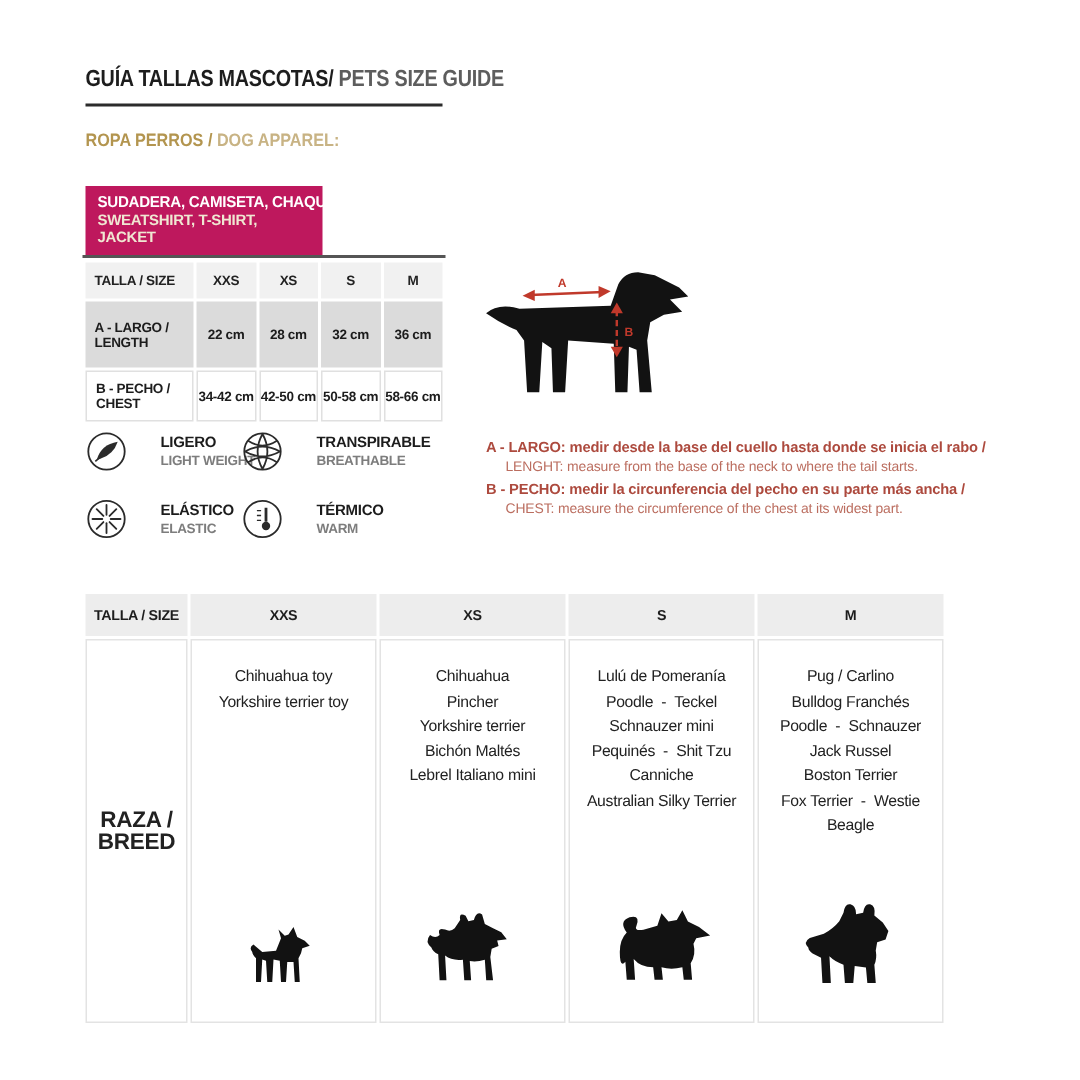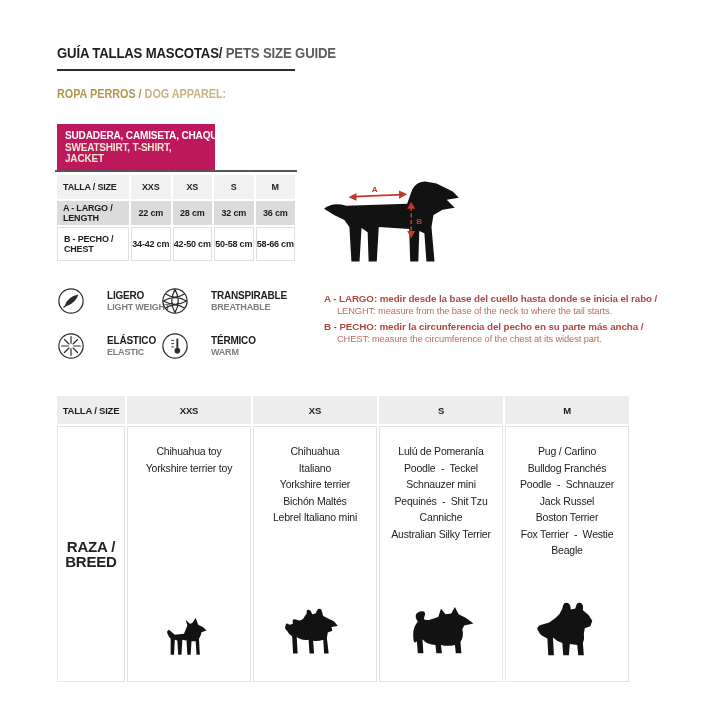--- a/index.html
+++ b/index.html
@@ -23,21 +23,21 @@
   .cat-box { position:absolute; left:57px; top:124px; background:#be185d; color:#fff; padding:5px 8px 6px 8px; width:158px; }
   .cat-line1 { font-weight:bold; font-size:10.5px; letter-spacing:-.2px; white-space:nowrap; transform:scaleX(.96); transform-origin:left center; }
   .cat-line2 { font-weight:bold; font-size:10px; color:#f0e7d2; letter-spacing:-.2px; margin-top:1px; }
 
   
   .size-table-wrap { position:absolute; left:55px; top:170px; width:242px; border-top:2px solid #555; padding-top:1px; }
   table.size-table { border-collapse:separate; border-spacing:2px; width:100%; table-layout:fixed; }
   table.size-table col.c0 { width:72px; }
   table.size-table th { background:#f1f1f1; font-size:9px; font-weight:bold; height:24px; text-align:center; letter-spacing:-.2px; }
   table.size-table th:first-child { text-align:left; padding-left:6px; }
-  table.size-table tr.row-a td { background:#dbdbdb; height:24px; }
+  table.size-table tr.row-a td { background:#dbdbdb; height:44px; }
   table.size-table tr.row-b td { background:#fff; border:1px solid #e0e0e0; height:34px; }
   table.size-table td { font-size:9px; font-weight:bold; text-align:center; color:#1c1c1c; letter-spacing:-.2px; }
   table.size-table td:first-child { text-align:left; padding-left:6px; }
 
   
   .measure-dog { position:absolute; left:320px; top:170px; width:152px; height:104px; }
 
   
   .features { position:absolute; left:57px; top:287px; display:grid; grid-template-columns:104px auto; column-gap:0; row-gap:17px; }
   .feature { display:flex; align-items:center; gap:22px; }
@@ -238,21 +238,21 @@
         <div class="bt-dogwrap">
           <svg width="50" height="42" viewBox="0 0 60 50">
             <path class="ink" d="M5 21 Q2 17 6 15 L13 21 L24 20 L28 10 L26 3 L31 8 L34 7 L38 1 L41 9 L47 12 L51 16 L45 18 L44 22 L42 26 L43 45 L39 45 L38 29 L33 29 L32 45 L28 45 L27 28 L22 27 L21 45 L17 45 L16 28 L13 27 L12 45 L8 45 L8 26 Q5 23 5 21 Z"></path>
           </svg>
         </div>
       </div>
 
       <div class="bt-cell bt-col">
         <div class="bt-breeds">
           <div class="breed-line">Chihuahua</div>
-          <div class="breed-line">Italiano</div>
+          <div class="breed-line">Pincher</div>
           <div class="breed-line">Yorkshire terrier</div>
           <div class="breed-line">Bichón Maltés</div>
           <div class="breed-line">Lebrel Italiano mini</div>
         </div>
         <div class="bt-dogwrap">
           <svg width="66" height="53" viewBox="0 0 72 58">
             <path class="ink" d="M6 28 Q1 24 5 19 Q9 22 12 19 Q10 13 16 15 Q20 17 23 14 L27 8 Q26 2 31 5 L33 9 L37 8 Q39 1 43 4 L45 11 L51 14 L57 17 L61 22 L54 23 L55 27 L50 29 L49 35 L51 52 L46 52 L45 37 Q39 39 34 38 L35 52 L30 52 L29 37 Q21 38 16 34 L17 52 L12 52 L11 33 Q7 31 6 28 Z"></path>
           </svg>
         </div>
       </div>

